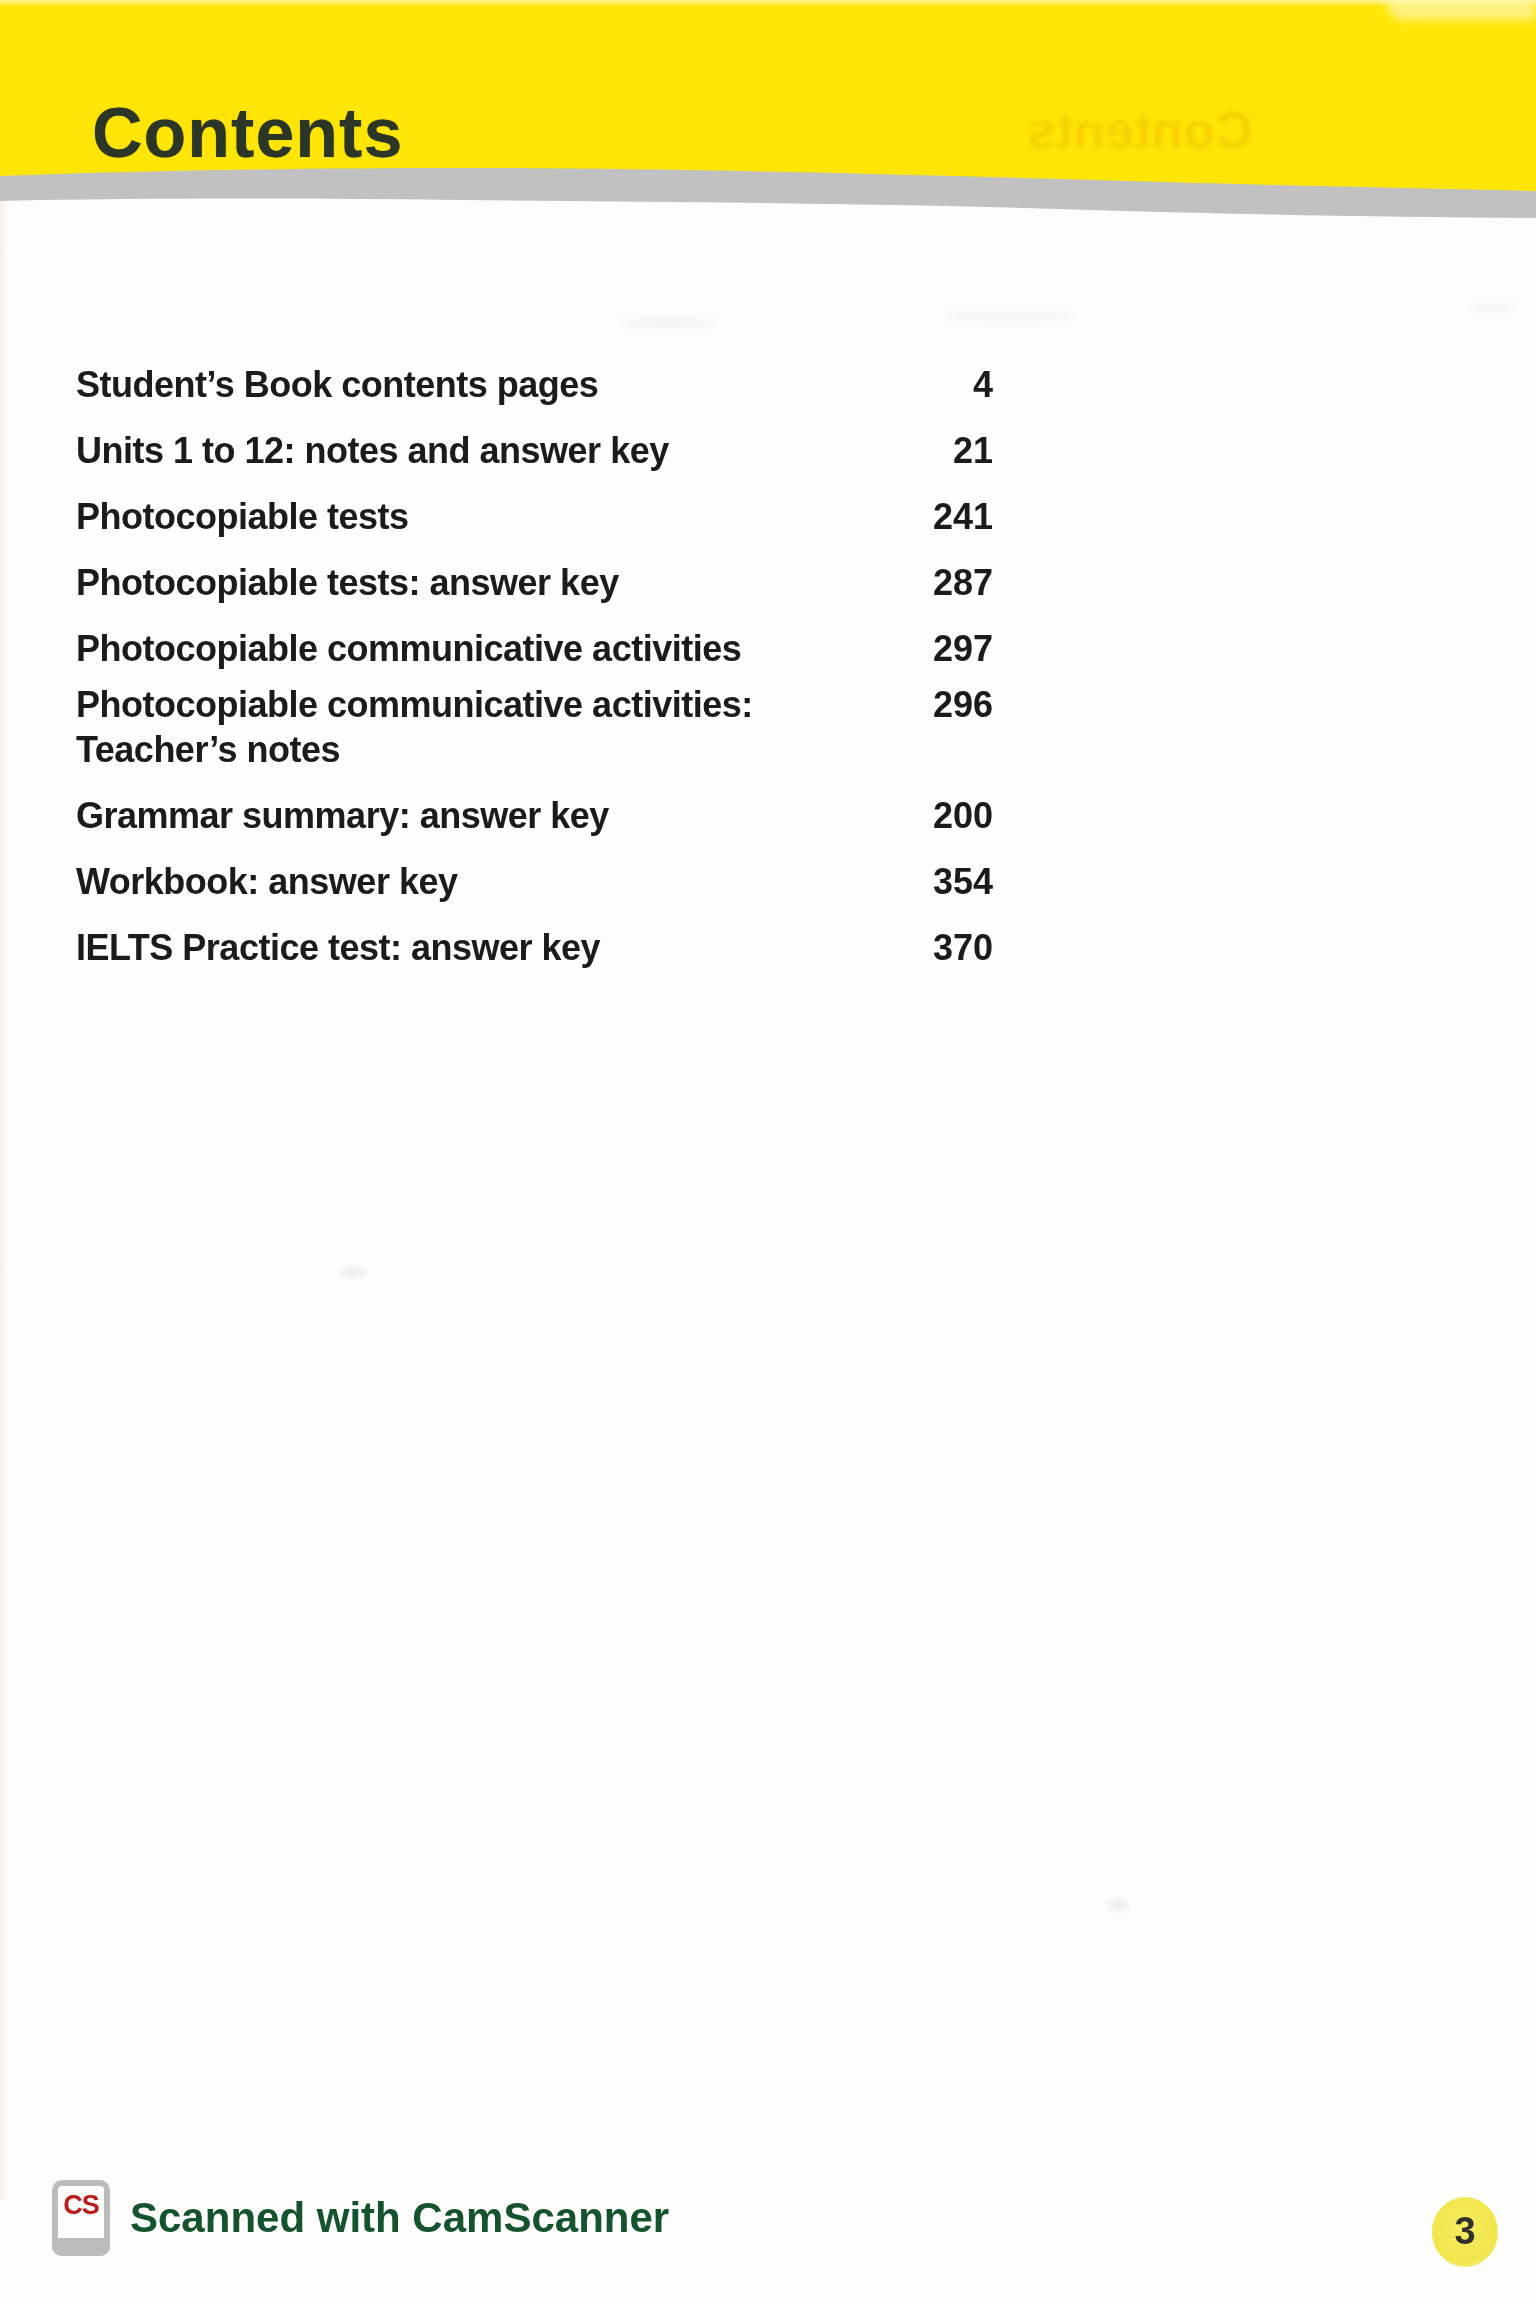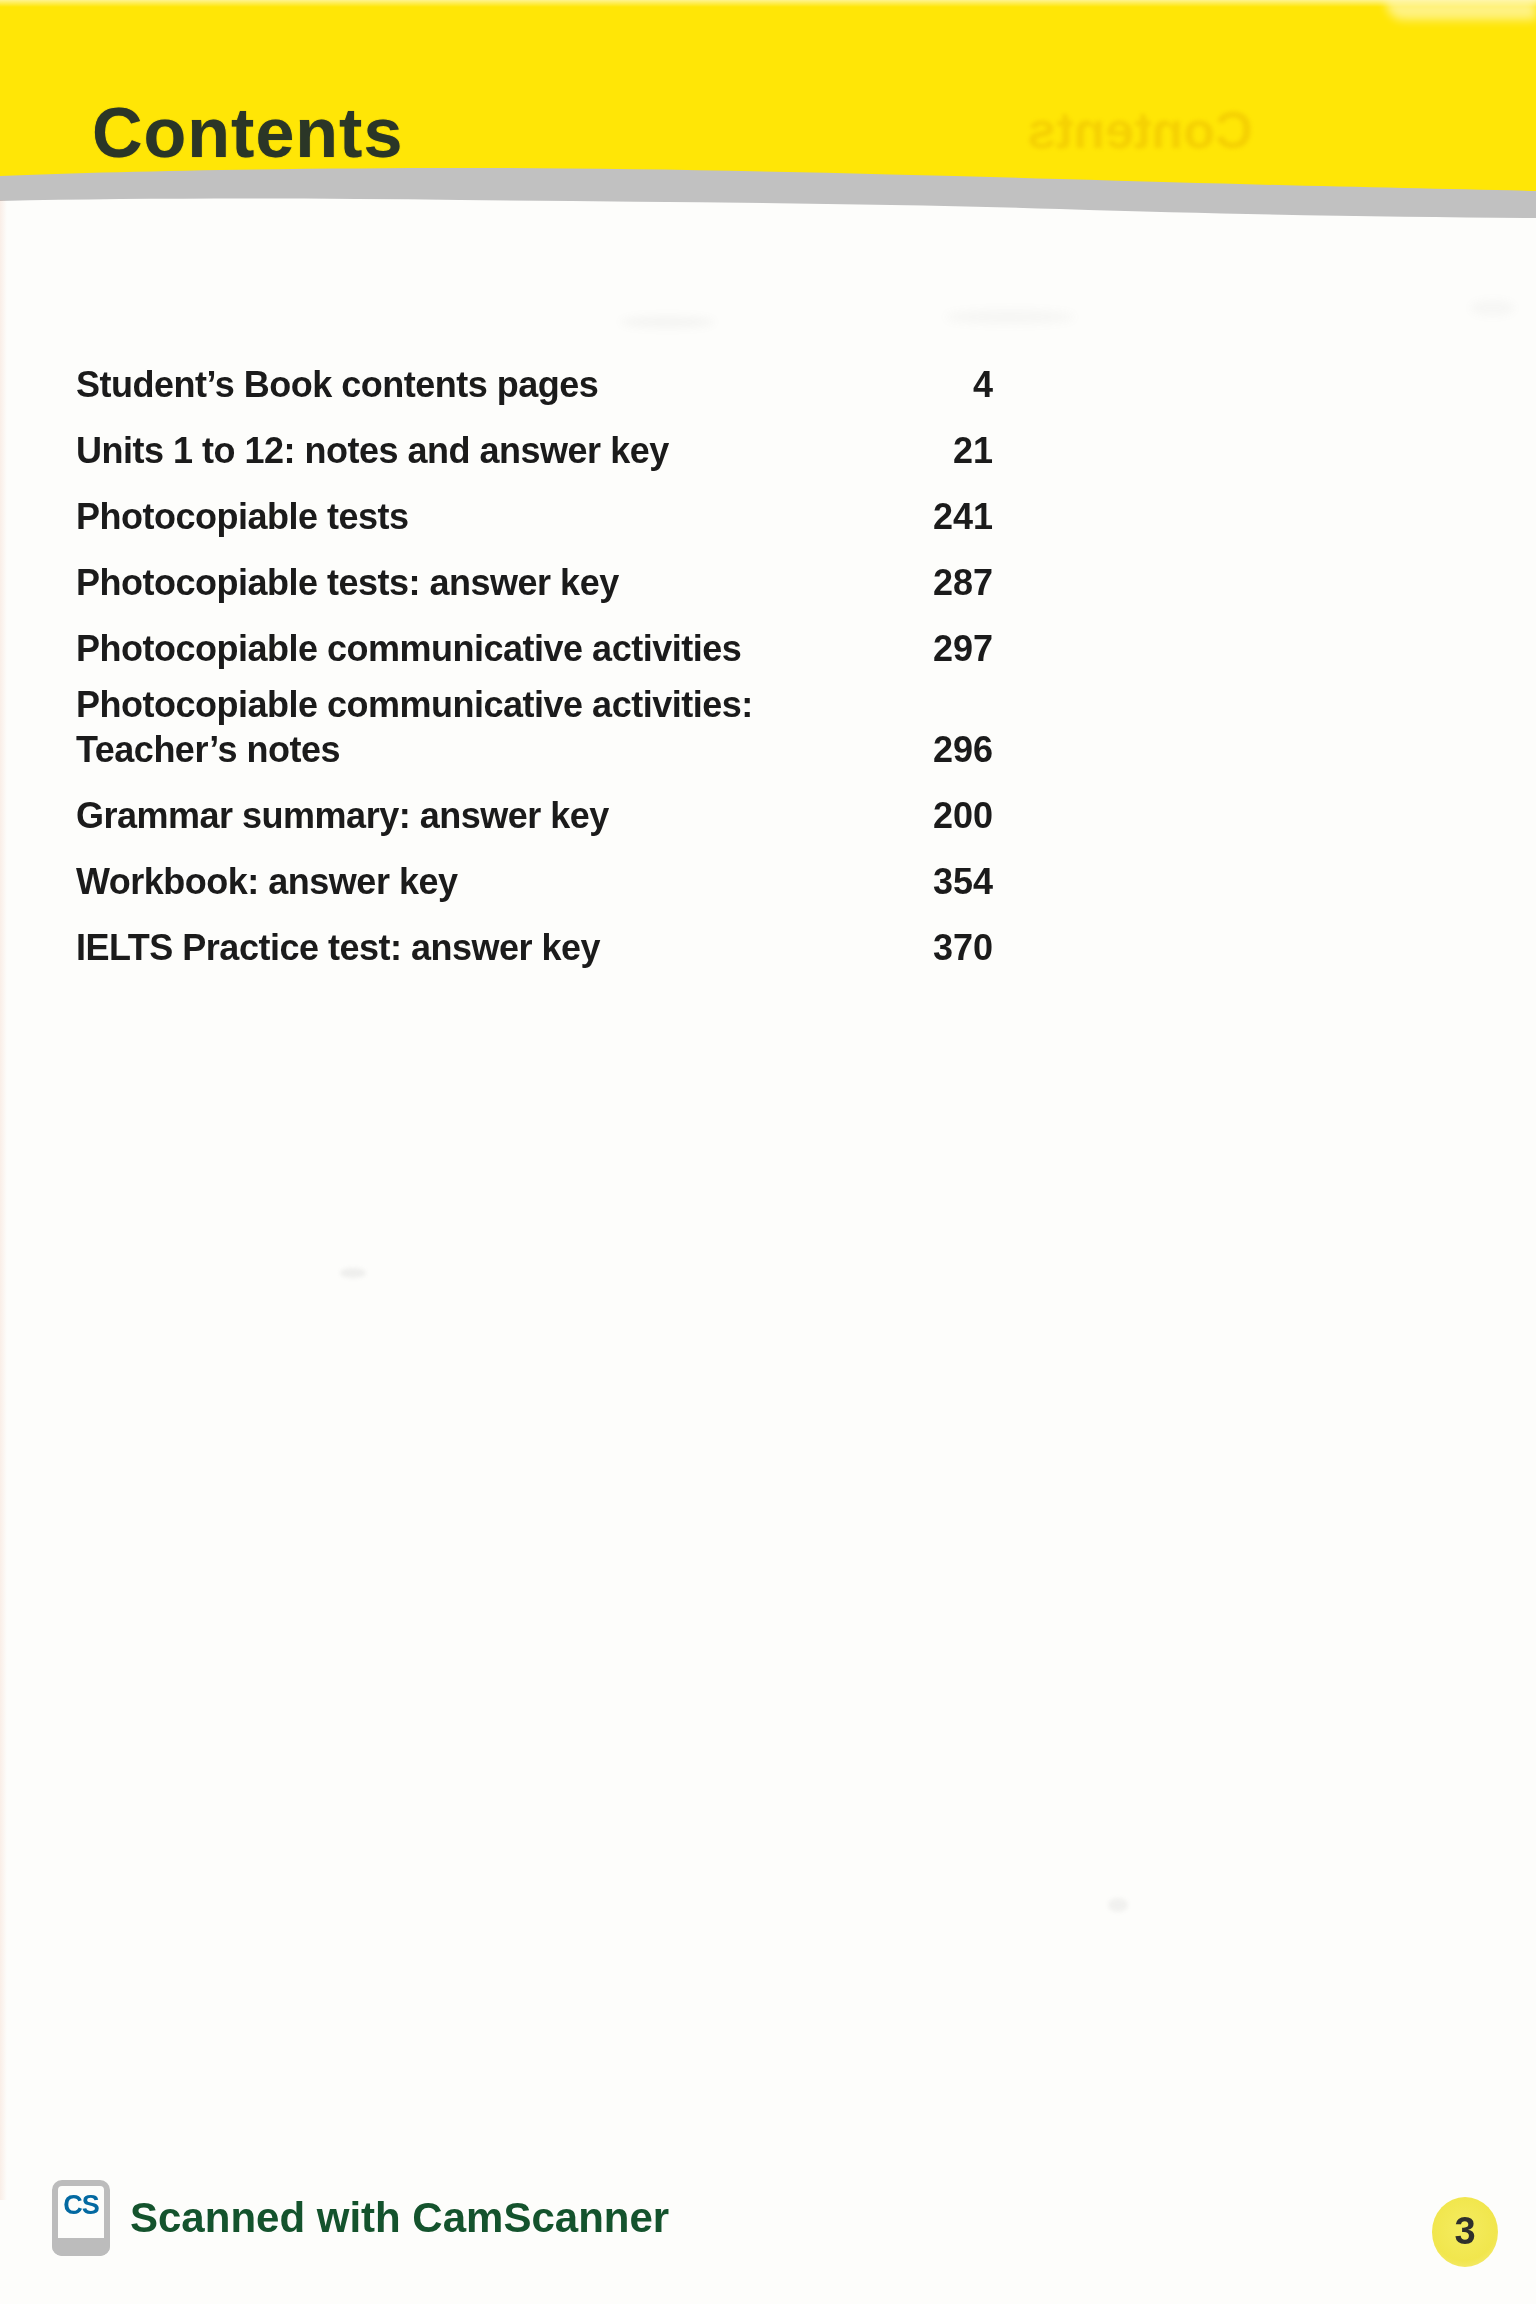--- a/index.html
+++ b/index.html
@@ -38,21 +38,21 @@
     border-radius: 0 0 0 18px;
     filter: blur(5px);
   }
 
   
   .toc {
     position: absolute; left: 76px; top: 362px; width: 917px;
     color: #1b1b1b;
   }
   .toc-row {
-    display: flex; justify-content: space-between; align-items: flex-end;
+    display: flex; justify-content: space-between; align-items: flex-start;
     margin-bottom: 21px;
   }
   .toc-row.tight { margin-bottom: 11px; }
   .toc-label {
     font-size: 36px; font-weight: bold; line-height: 45px;
     letter-spacing: -0.5px;
     white-space: pre-line;
     max-width: 780px;
   }
   .toc-page {
@@ -79,21 +79,21 @@
     display: flex; align-items: center; gap: 20px;
   }
   .cs-icon {
     position: relative;
     width: 46px; height: 64px;
     border: 6px solid #bcbcbc;
     border-radius: 10px;
     flex: 0 0 auto;
   }
   .cs-icon-text {
-    color: #0369a1; font-weight: bold; font-size: 27px;
+    color: #b91c1c; font-weight: bold; font-size: 27px;
     text-align: center; margin-top: 4px; letter-spacing: -1px;
   }
   .cs-icon-bar {
     position: absolute; left: -6px; bottom: -6px;
     width: 58px; height: 18px;
     background: #bcbcbc;
     border-radius: 0 0 10px 10px;
   }
   .wm-text {
     font-size: 42px; font-weight: bold;

